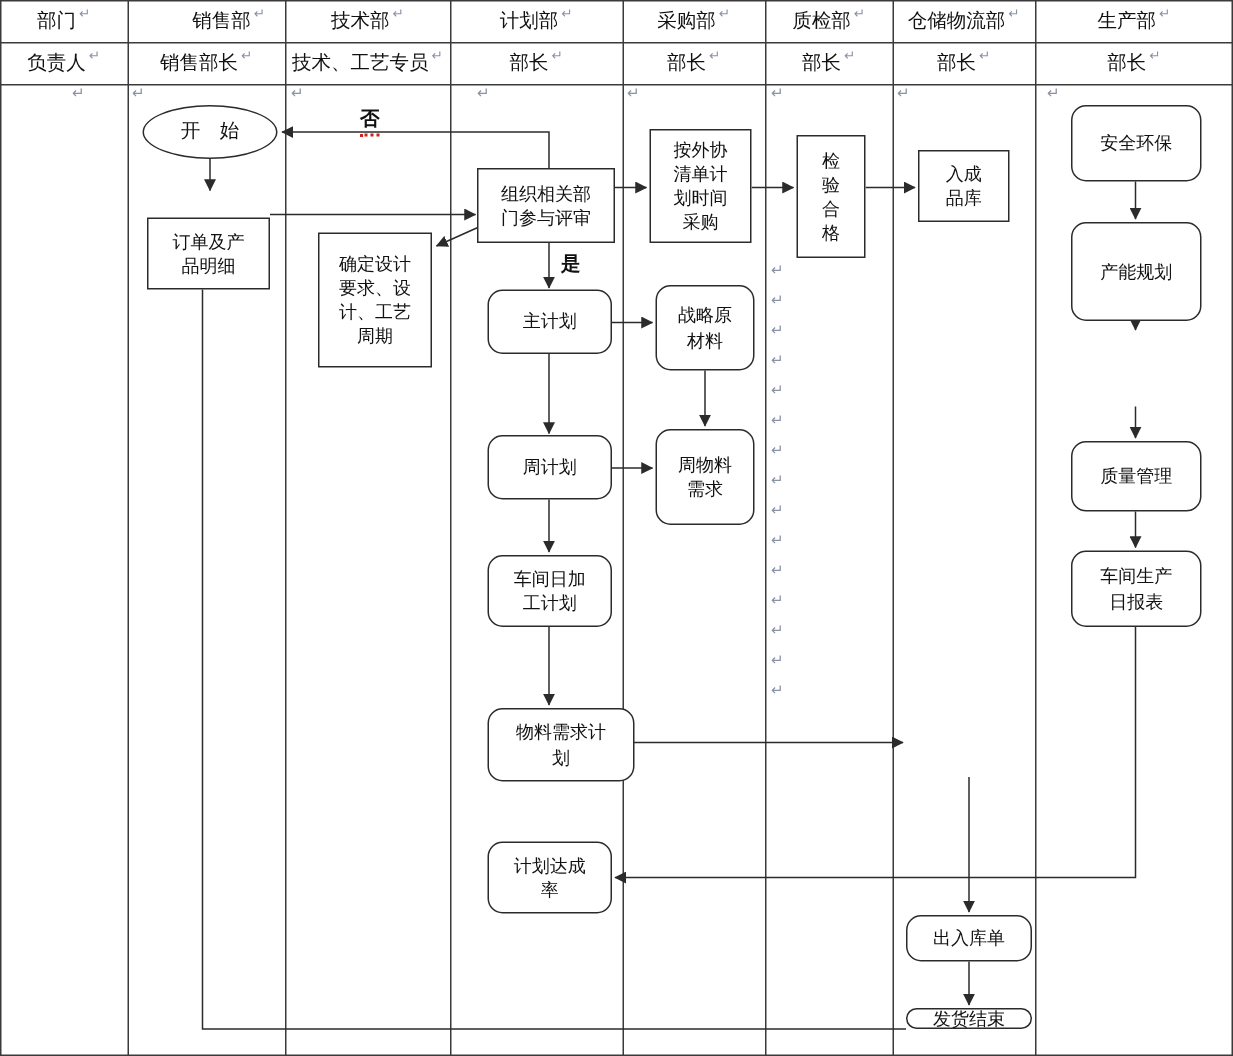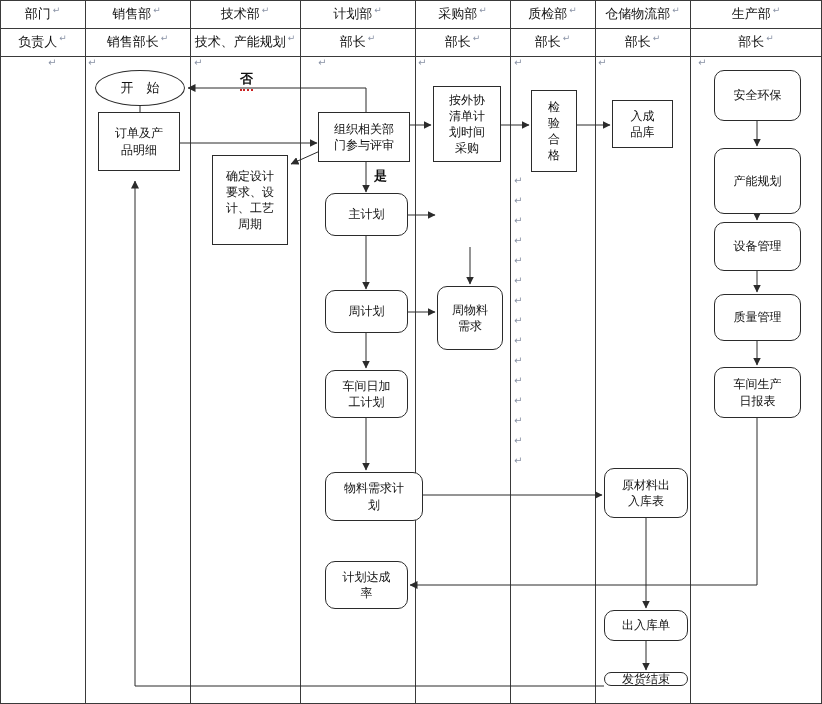--- a/index.html
+++ b/index.html
@@ -7,21 +7,21 @@
   body { font-family:"DejaVu Sans", sans-serif; color:#111; }
   .stage { position:relative; width:822px; height:704px; background:#fff; overflow:hidden;padding-left:44px; }
   .layer { position:absolute; left:0; top:0; }
   .hcell { position:absolute; display:flex; align-items:center; justify-content:center;
            font-size:13px; color:#111; gap:2px; white-space:nowrap; }
   .hmark { font-size:9px; color:#8a93a6; position:relative; top:-4px; }
   .node { position:absolute; display:flex; align-items:center; justify-content:center;
           text-align:center; border:1px solid #2b2b2b; background:#fff;
           font-size:12px; line-height:1.35; word-break:break-all; color:#111; }
   .round { border-radius:10px; }
-  .ellipse { border-radius:50%; font-size:13px; }
+  .ellipse { border-radius:50%; font-size:13px;font-family:Liberation Mono, monospace; }
   .lbl { position:absolute; font-weight:bold; font-size:13px; color:#111; }
   .lbl-no { border-bottom:2px dotted #cc2222; padding-bottom:1px; }
   .pmark { position:absolute; font-size:10px; color:#8a93a6; line-height:1; }
   svg { display:block; }
 </style>
 </head>
 <body>
 
 <div class="stage">
 
@@ -67,21 +67,21 @@
       <polyline points="646,518 646,608" marker-end="url(#ah)"></polyline>
       <polyline points="646,641 646,670" marker-end="url(#ah)"></polyline>
       <polyline points="604,686 135,686 135,181" marker-end="url(#ah)"></polyline>
     </g>
   </svg>
 
   <div class="hcell" style="left:0;top:0;width:85px;height:28px">
       <span>部门</span>
       <span class="hmark">↵</span>
     </div>
-  <div class="hcell" style="left:84px;top:0;width:105px;height:28px">
+  <div class="hcell" style="left:100px;top:0;width:105px;height:28px">
       <span>销售部</span>
       <span class="hmark">↵</span>
     </div>
   <div class="hcell" style="left:190px;top:0;width:110px;height:28px">
       <span>技术部</span>
       <span class="hmark">↵</span>
     </div>
   <div class="hcell" style="left:300px;top:0;width:115px;height:28px">
       <span>计划部</span>
       <span class="hmark">↵</span>
@@ -105,21 +105,21 @@
 
   <div class="hcell" style="left:0;top:28px;width:85px;height:28px">
       <span>负责人</span>
       <span class="hmark">↵</span>
     </div>
   <div class="hcell" style="left:85px;top:28px;width:105px;height:28px">
       <span>销售部长</span>
       <span class="hmark">↵</span>
     </div>
   <div class="hcell" style="left:190px;top:28px;width:110px;height:28px">
-      <span>技术、产能规划</span>
+      <span>技术、工艺专员</span>
       <span class="hmark">↵</span>
     </div>
   <div class="hcell" style="left:300px;top:28px;width:115px;height:28px">
       <span>部长</span>
       <span class="hmark">↵</span>
     </div>
   <div class="hcell" style="left:415px;top:28px;width:95px;height:28px">
       <span>部长</span>
       <span class="hmark">↵</span>
     </div>
@@ -130,38 +130,37 @@
   <div class="hcell" style="left:595px;top:28px;width:95px;height:28px">
       <span>部长</span>
       <span class="hmark">↵</span>
     </div>
   <div class="hcell" style="left:690px;top:28px;width:132px;height:28px">
       <span>部长</span>
       <span class="hmark">↵</span>
     </div>
 
   <div class="node ellipse" style="left:95px;top:70px;width:90px;height:36px">开　始</div>
-  <div class="node" style="left:98px;top:112px;width:82px;height:59px;padding:0 13px">订单及产品明细</div>
+  <div class="node" style="left:98px;top:145px;width:82px;height:48px;padding:0 13px">订单及产品明细</div>
   <div class="node" style="left:212px;top:155px;width:76px;height:90px;padding:0 10px">确定设计要求、设计、工艺周期</div>
   <div class="node" style="left:318px;top:112px;width:92px;height:50px;padding:0 13px">组织相关部门参与评审</div>
   <div class="node round" style="left:325px;top:193px;width:83px;height:43px">主计划</div>
   <div class="node round" style="left:325px;top:290px;width:83px;height:43px">周计划</div>
   <div class="node round" style="left:325px;top:370px;width:83px;height:48px;padding:0 13px">车间日加工计划</div>
   <div class="node round" style="left:325px;top:472px;width:98px;height:49px;padding:0 13px">物料需求计划</div>
   <div class="node" style="left:433px;top:86px;width:68px;height:76px;padding:0 11px">按外协清单计划时间采购</div>
   <div class="node round" style="left:325px;top:561px;width:83px;height:48px;padding:0 13px">计划达成率</div>
+  <div class="node round" style="left:437px;top:190px;width:66px;height:57px;padding:0 11px">战略原材料</div>
   <div class="node round" style="left:437px;top:286px;width:66px;height:64px;padding:0 11px">周物料需求</div>
   <div class="node" style="left:531px;top:90px;width:46px;height:82px;padding:0 14px">检验合格</div>
   <div class="node" style="left:612px;top:100px;width:61px;height:48px;padding:0 14px">入成品库</div>
-  <div class="node round" style="left:604px;top:468px;width:84px;height:50px;padding:0 14px">原材料出入库表</div>
   <div class="node round" style="left:604px;top:610px;width:84px;height:31px">出入库单</div>
   <div class="node round" style="left:604px;top:672px;width:84px;height:14px">发货结束</div>
   <div class="node round" style="left:714px;top:70px;width:87px;height:51px">安全环保</div>
   <div class="node round" style="left:714px;top:148px;width:87px;height:66px">产能规划</div>
-  <div class="node round" style="left:714px;top:222px;width:87px;height:49px">设备管理</div>
   <div class="node round" style="left:714px;top:294px;width:87px;height:47px">质量管理</div>
   <div class="node round" style="left:714px;top:367px;width:87px;height:51px;padding:0 15px">车间生产日报表</div>
 
   <div class="lbl lbl-no" style="left:240px;top:70px">否</div>
   <div class="lbl" style="left:374px;top:167px">是</div>
 
   <div id="marks" class="layer" style="width:822px;height:704px;pointer-events:none">
       <span class="pmark" style="left: 48px; top: 58px;">↵</span>
       <span class="pmark" style="left: 88px; top: 58px;">↵</span>
       <span class="pmark" style="left: 194px; top: 58px;">↵</span>

